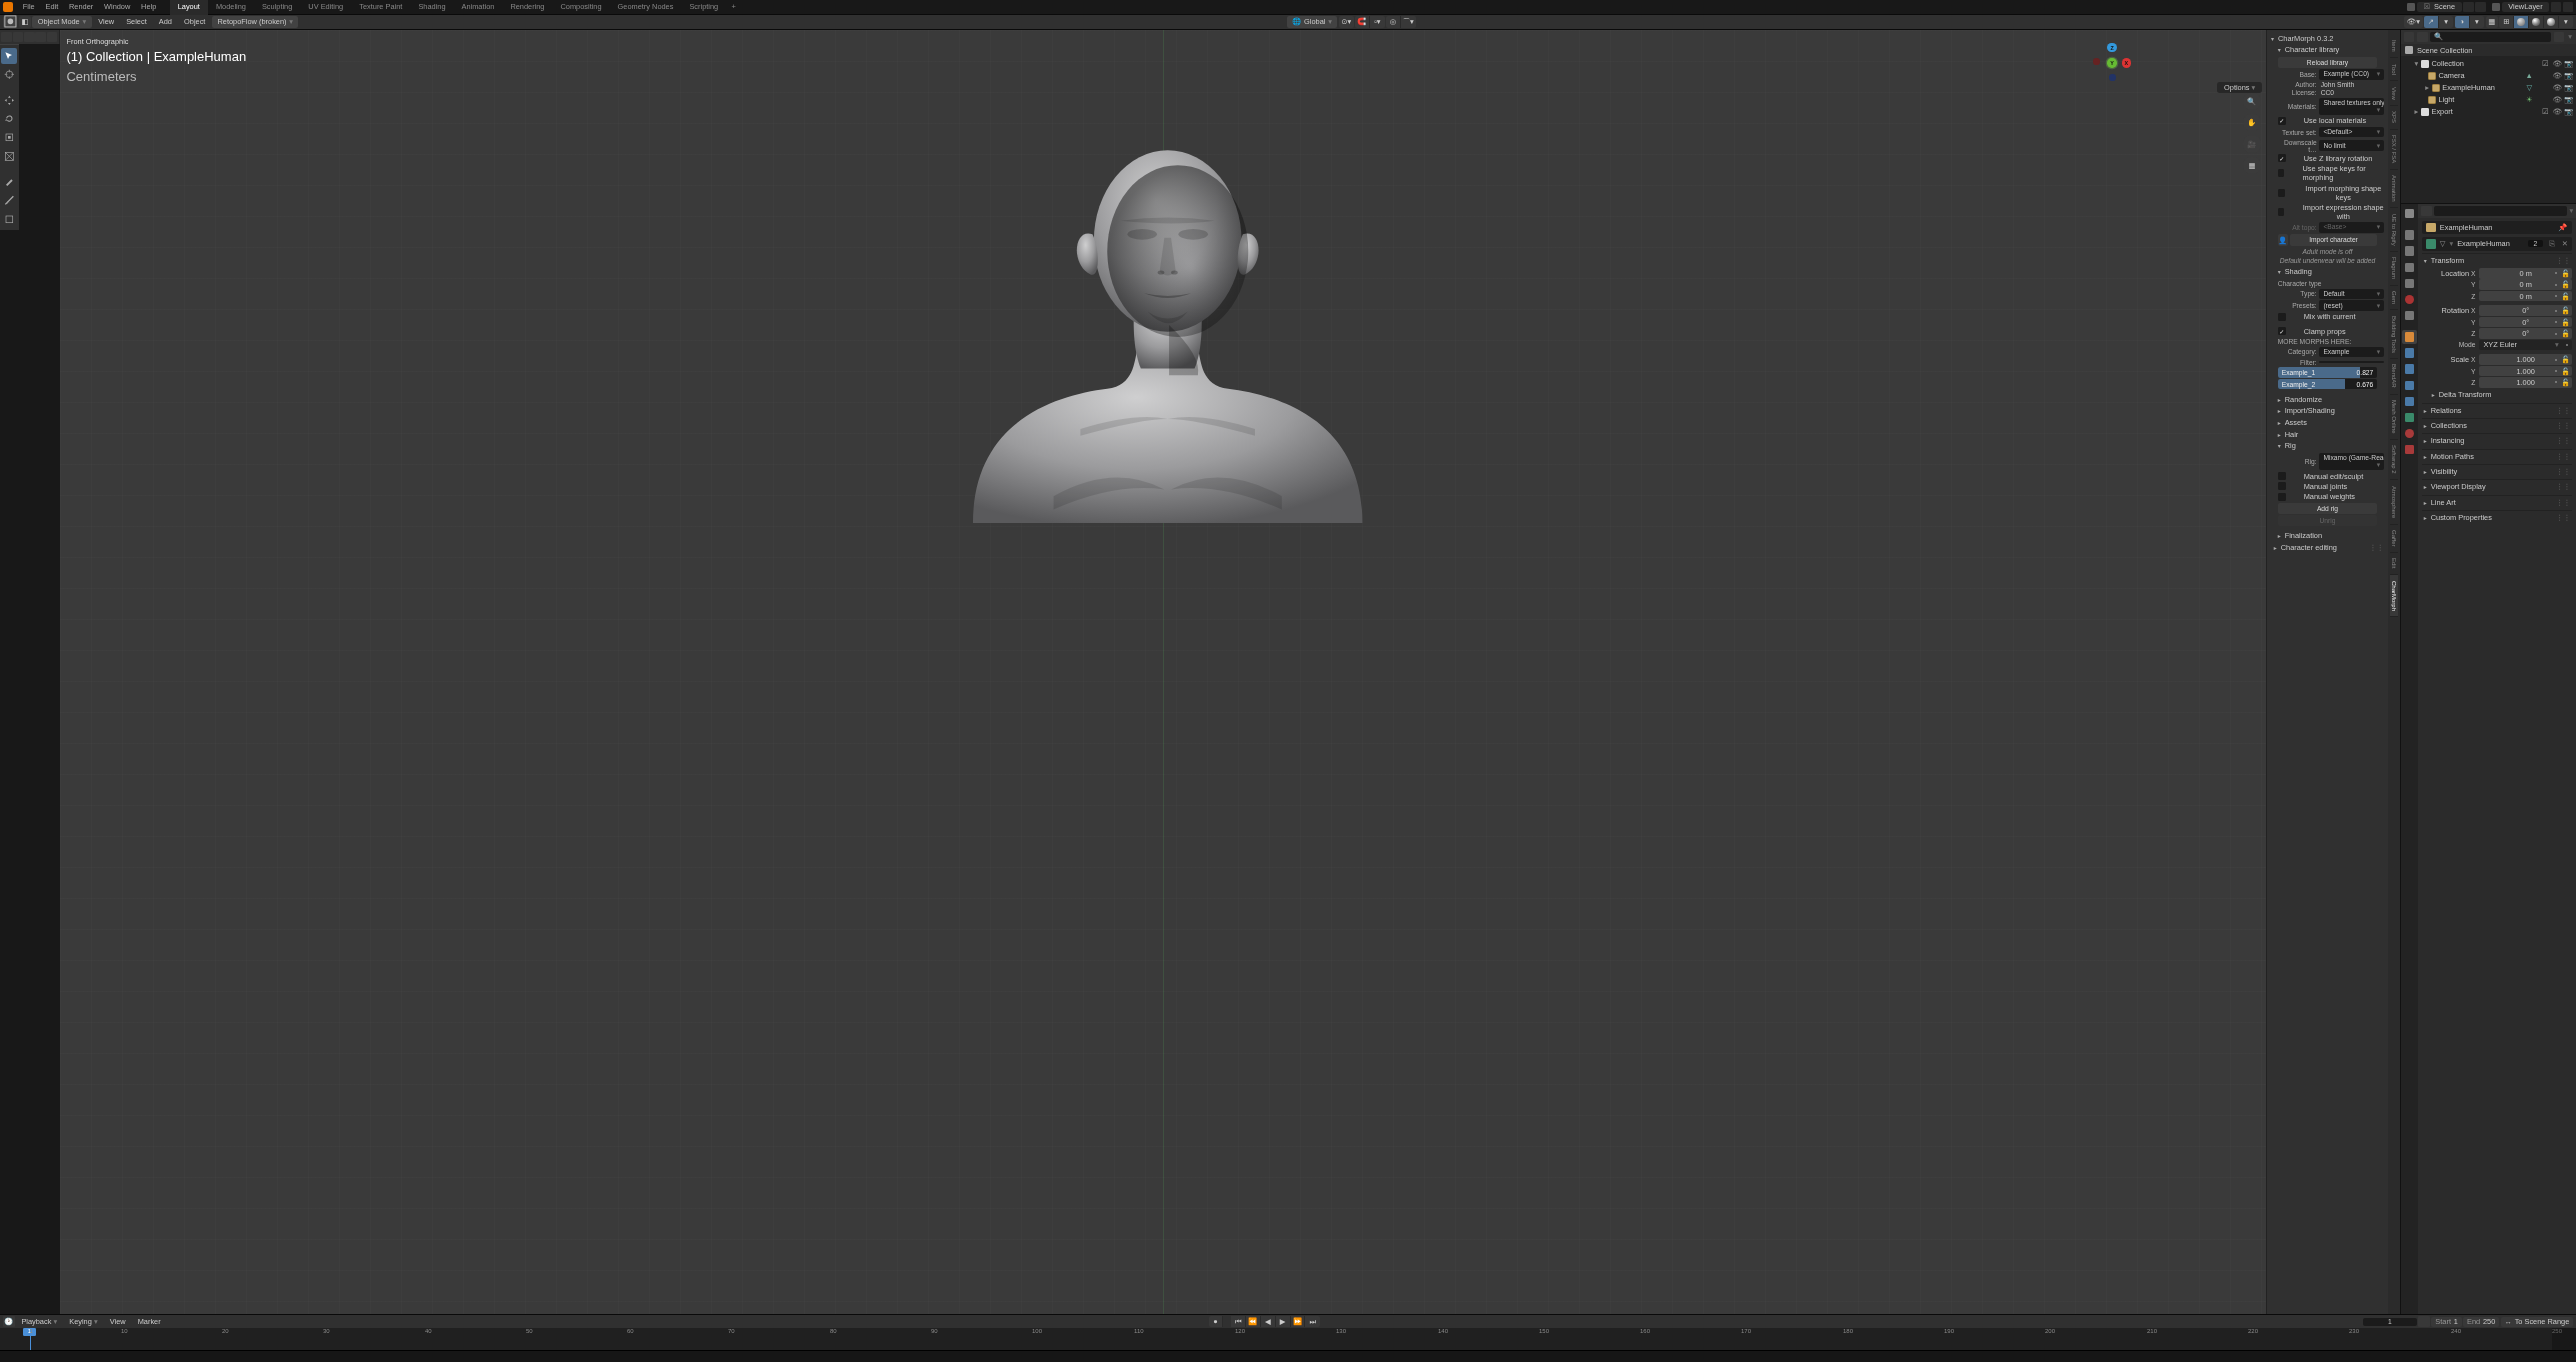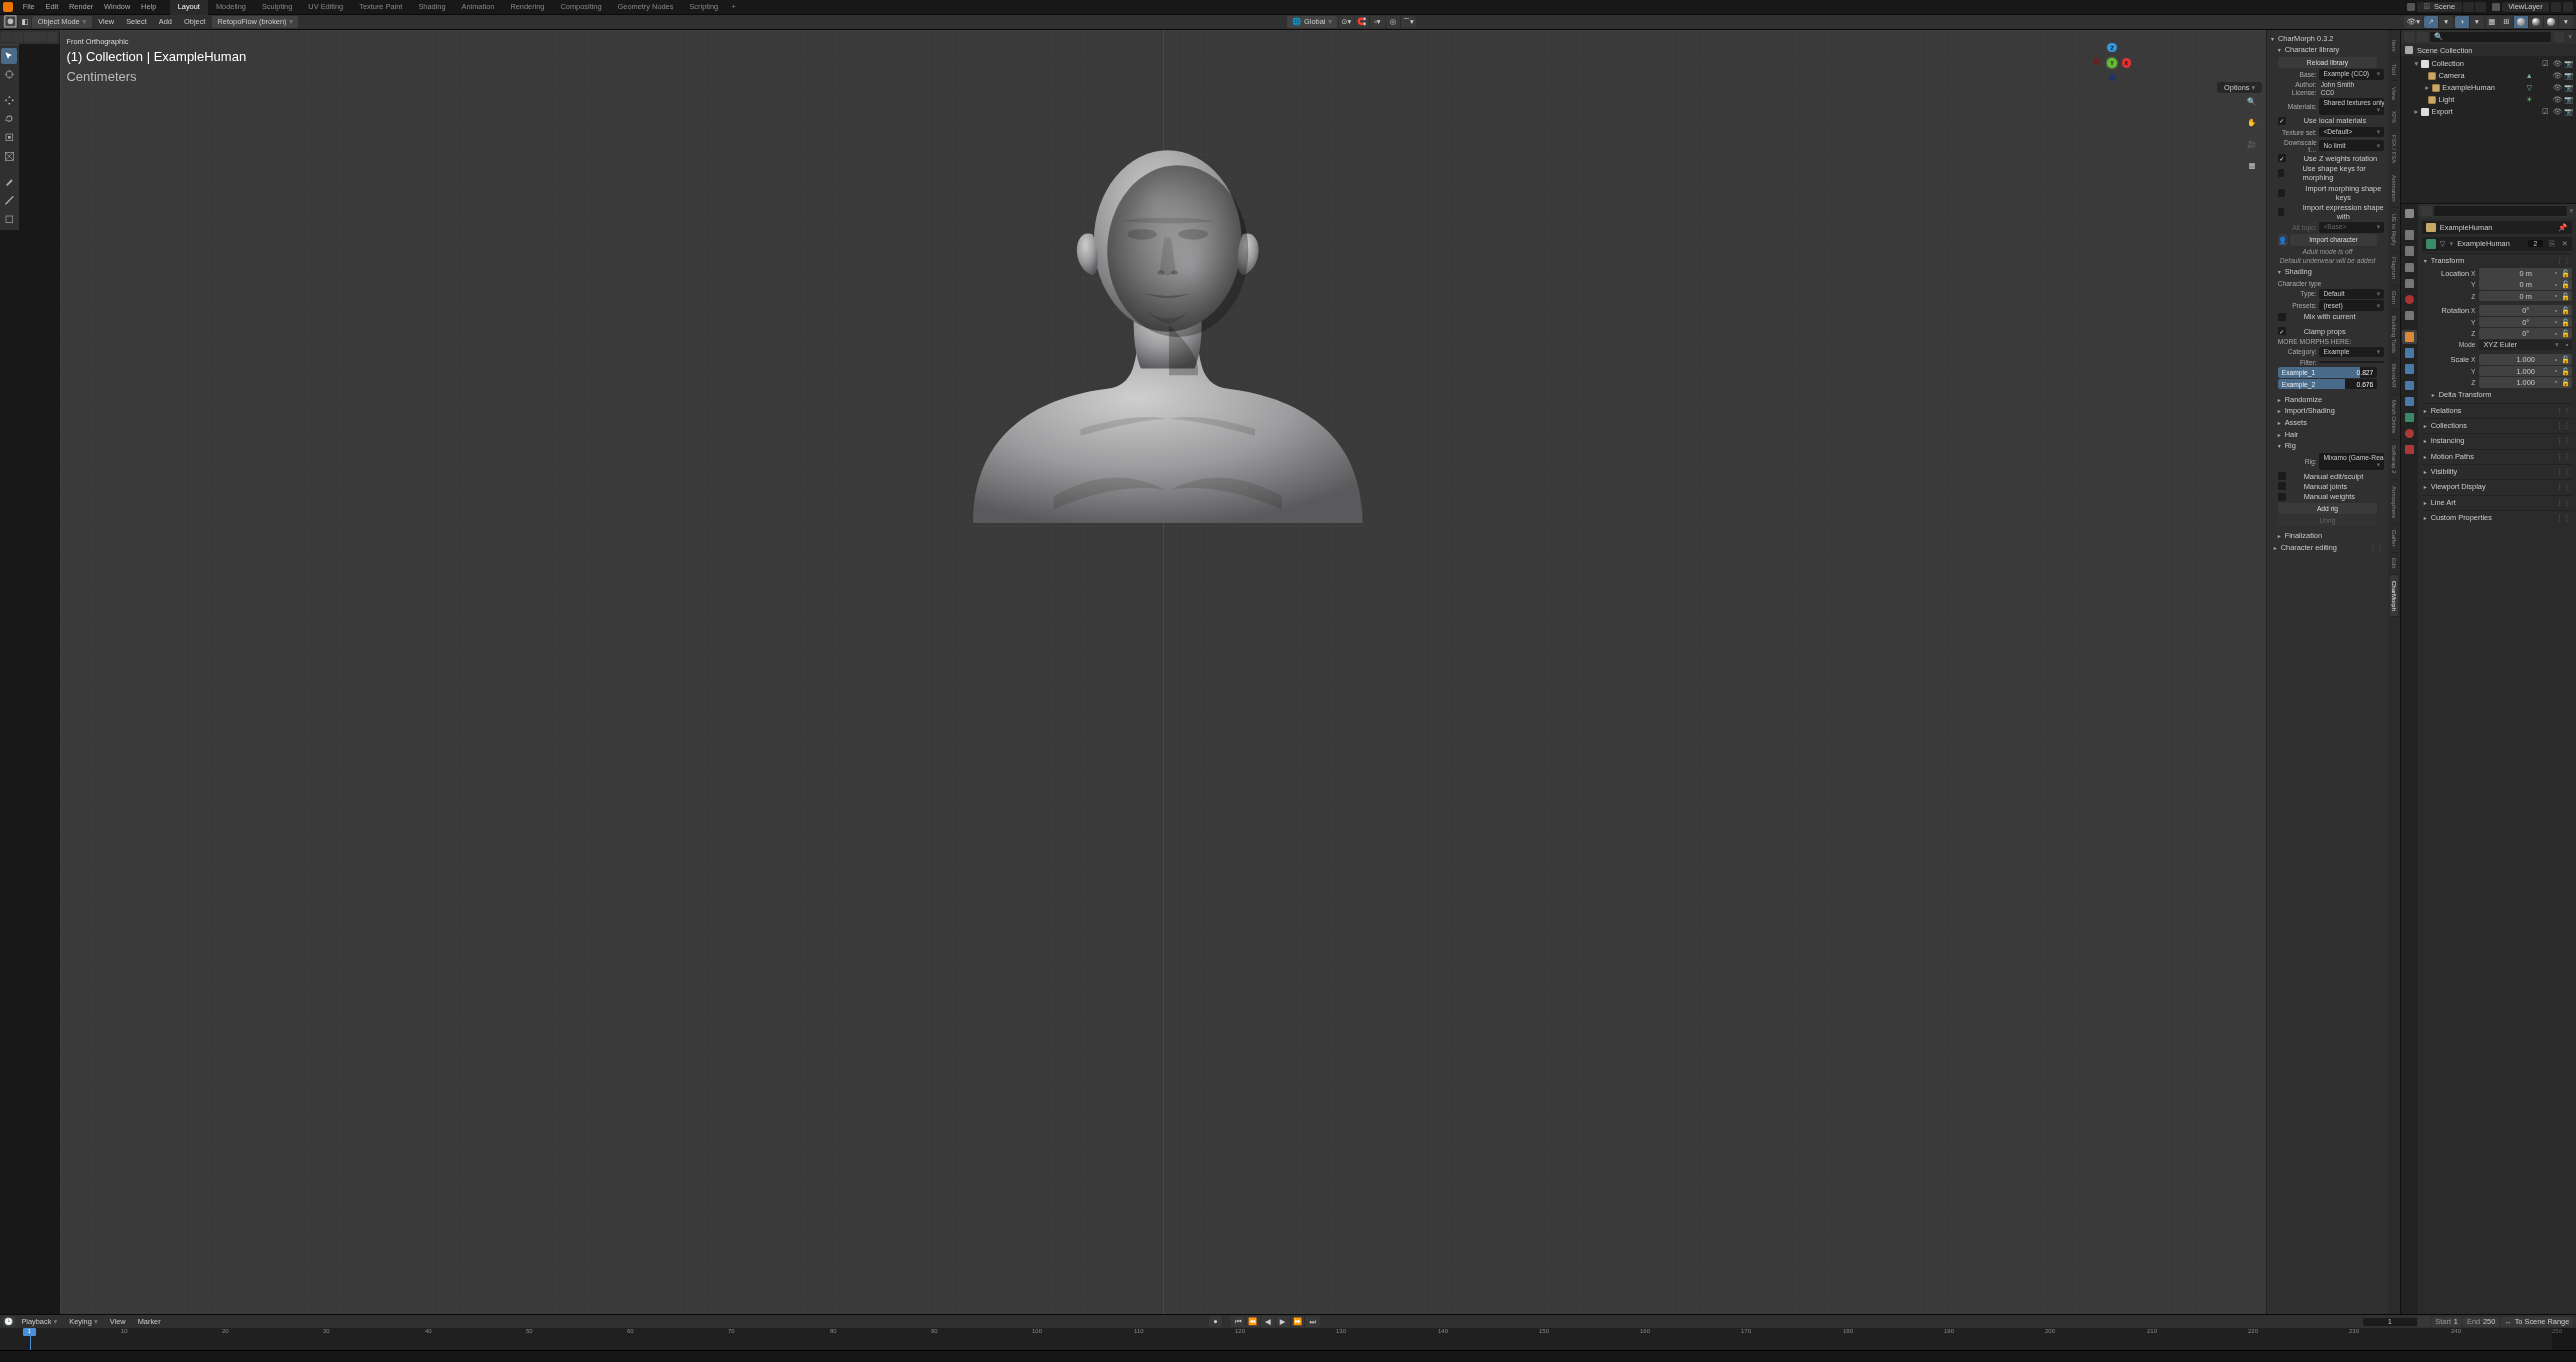--- a/index.html
+++ b/index.html
@@ -414,21 +414,21 @@
         <div class="row">
             <div class="lbl">Texture set:</div>
             <div class="val dd">&lt;Default&gt;</div>
           </div>
         <div class="row">
             <div class="lbl">Downscale t…</div>
             <div class="val dd">No limit</div>
           </div>
         <div class="chk">
             <div class="box on"></div>
-            <span>Use Z weights rotation</span>
+            <span>Use Z library rotation</span>
           </div>
         <div class="chk">
             <div class="box"></div>
             <span>Use shape keys for morphing</span>
           </div>
         <div class="chk dis">
             <div class="box"></div>
             <span>Import morphing shape keys</span>
           </div>
         <div class="chk dis">

